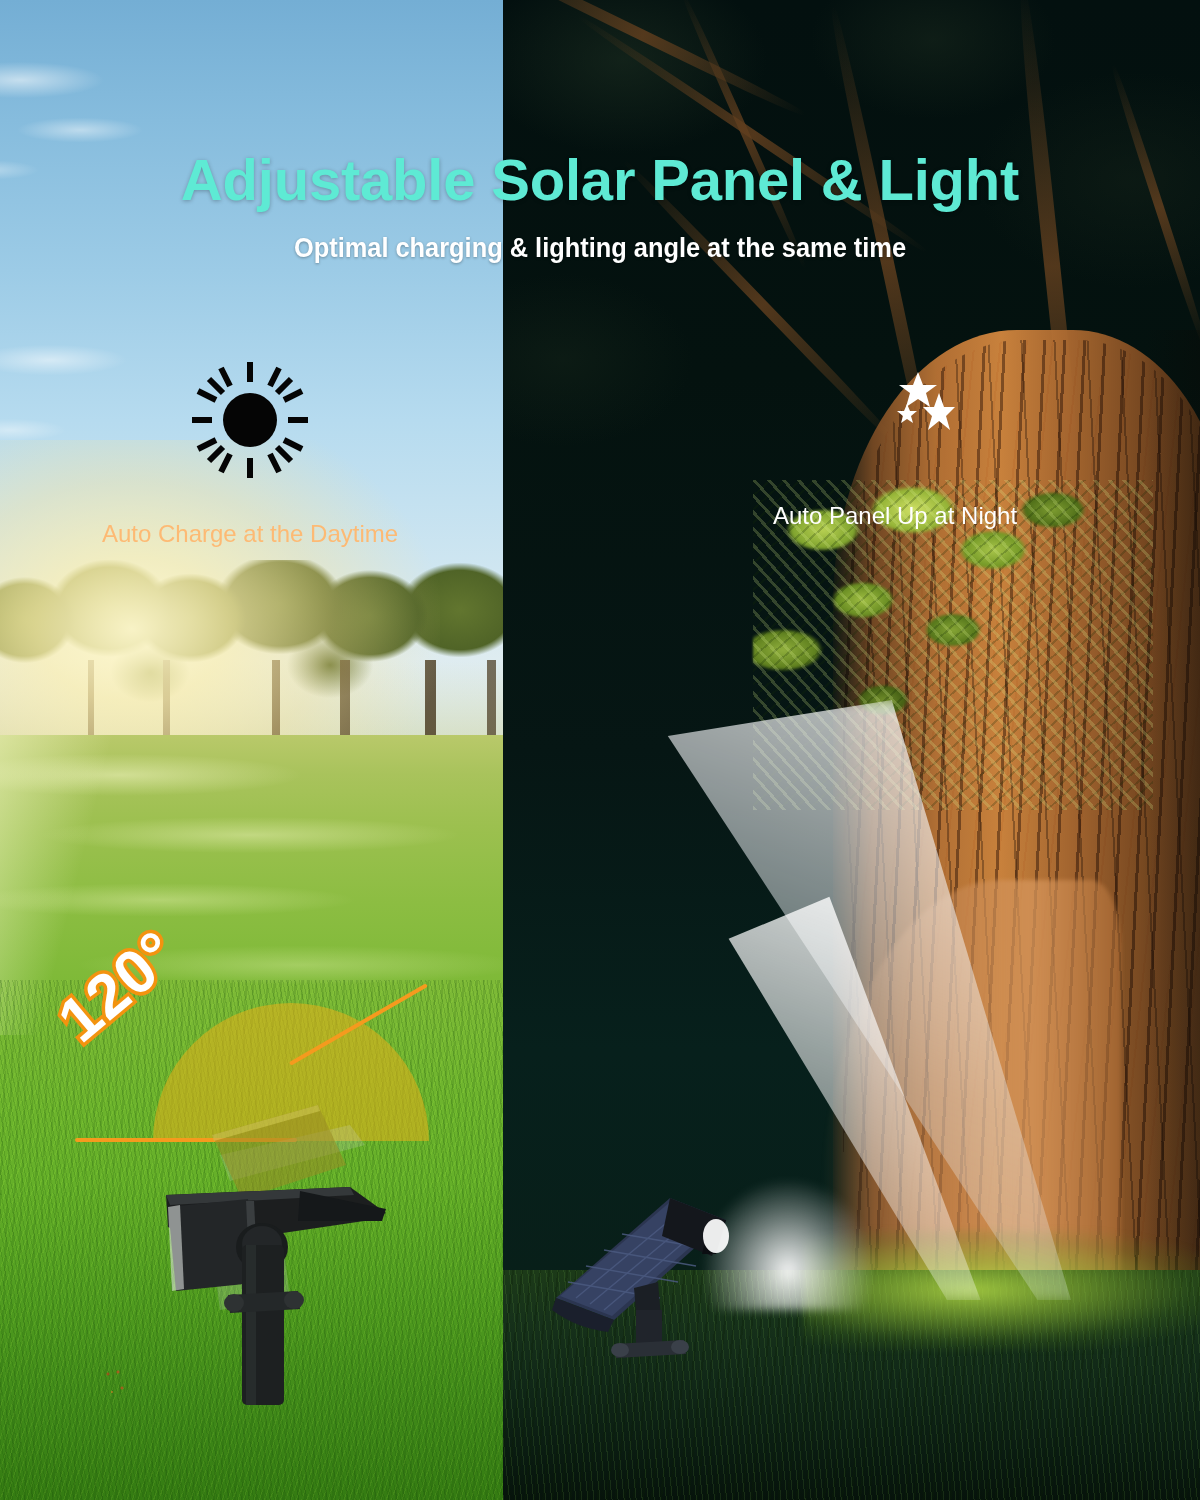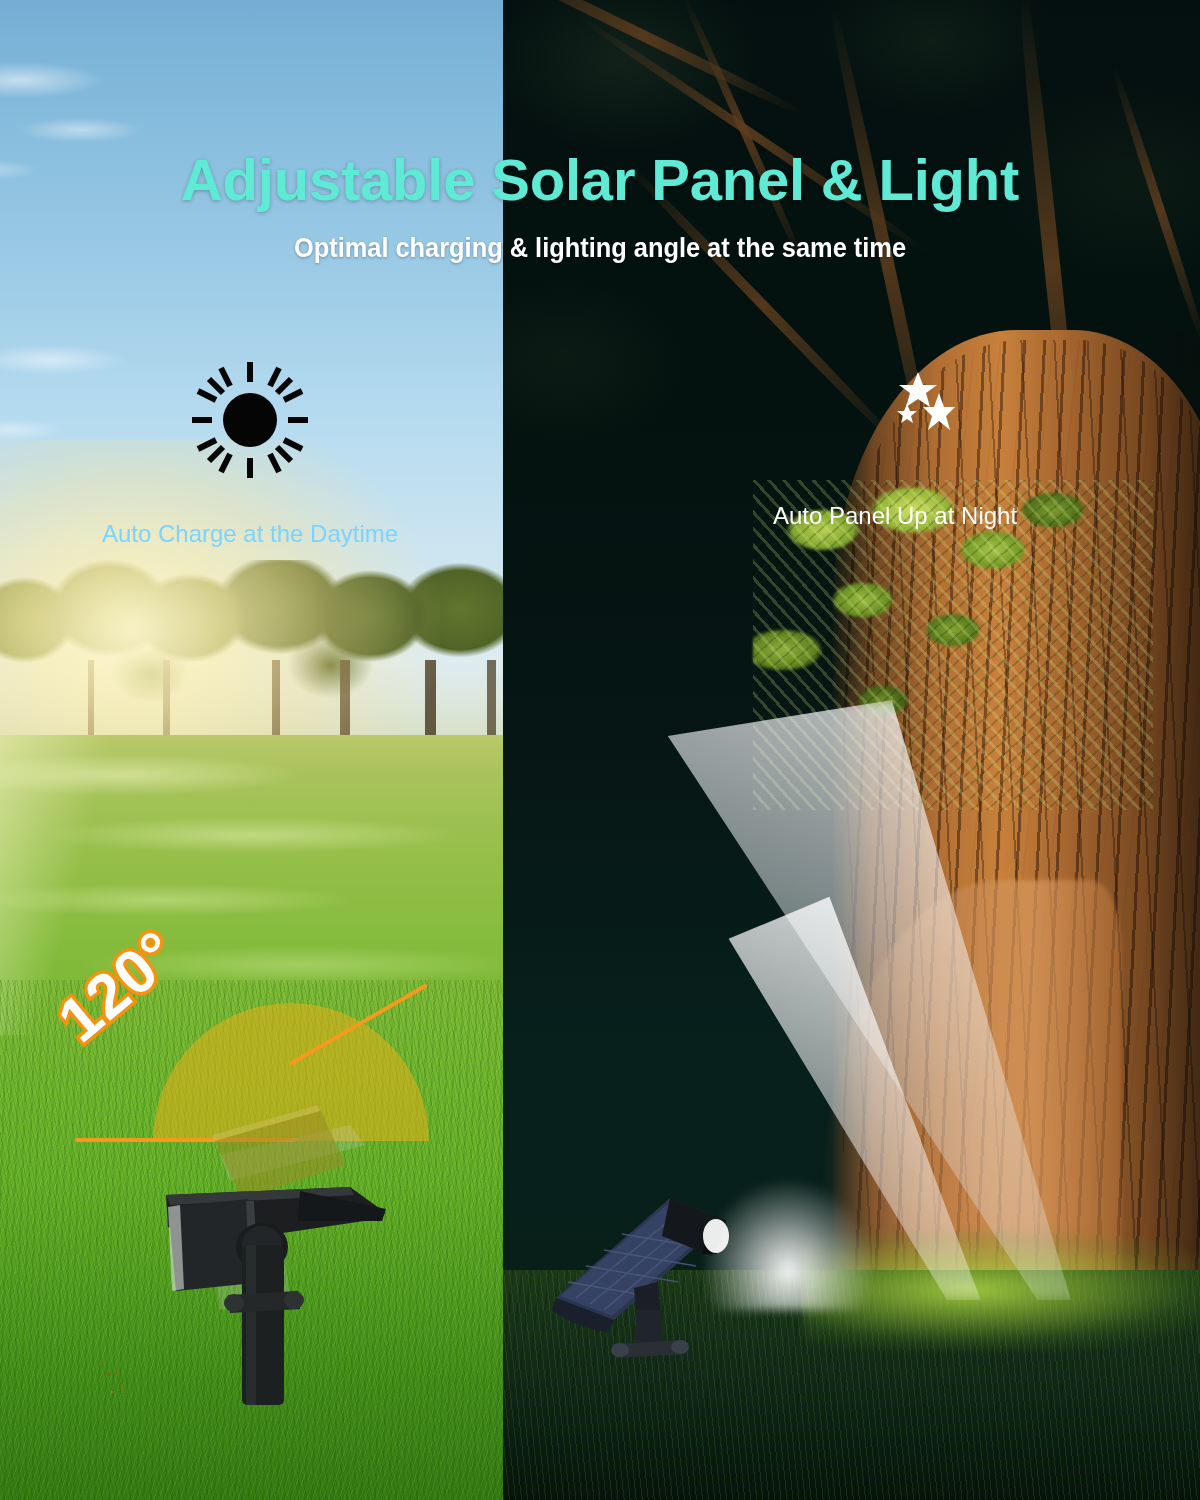--- a/index.html
+++ b/index.html
@@ -210,21 +210,21 @@
     font-size:27px; font-weight:bold; color:#ffffff; z-index:30;
     transform:scaleX(.94); transform-origin:center;
     text-shadow:0 1px 3px rgba(0,0,0,.32);
   }
 
   
   .icon-block { position:absolute; z-index:30; text-align:center; }
   .icon-block.day   { left:55px;  top:360px; width:390px; }
   .icon-block.night { left:700px; top:360px; width:390px; }
   .icon-caption { margin-top:22px; font-size:24px; line-height:1.2; }
-  .icon-block.day   .icon-caption { color:#7dd3fc;margin-top:40px; }
+  .icon-block.day   .icon-caption { color:#fdba74;margin-top:40px; }
   .icon-block.night .icon-caption { color:#ffffff; }
   .icon-svg { display:block; margin:0 auto; }
 
   
   .angle-arc {
     position:absolute; left:153px; top:1003px; width:276px; height:138px;
     background:rgba(226,176,26,.58);
     border-radius:138px 138px 0 0;
     z-index:18;
   }

